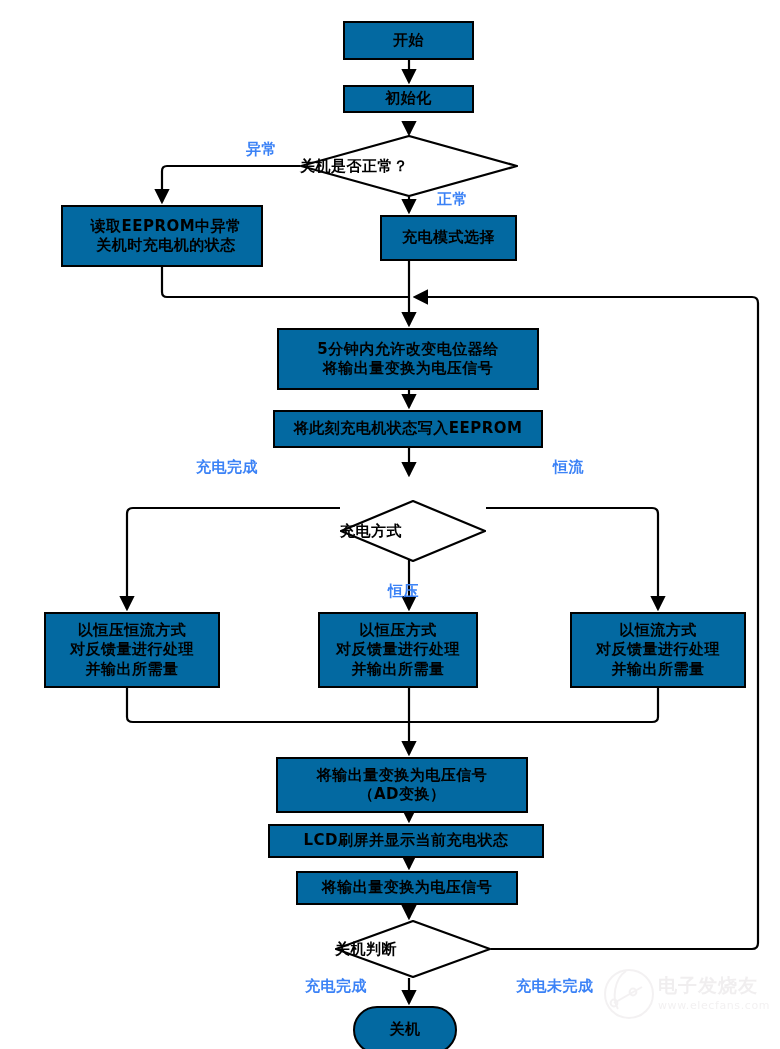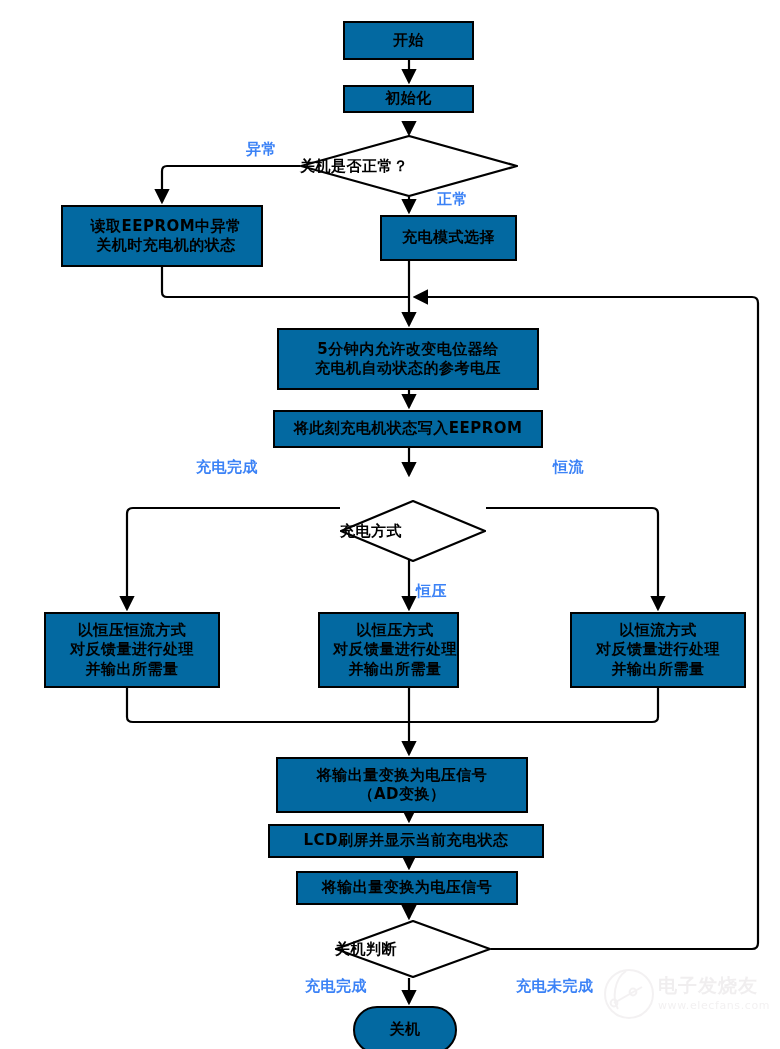--- a/index.html
+++ b/index.html
@@ -112,34 +112,34 @@
   <span>读取EEPROM中异常
 关机时充电机的状态</span>
 </div>
 
 <div class="node proc" style="left:340px;top:215px;width:137px;height:46px;margin-left:40px;">
   <span>充电模式选择</span>
 </div>
 
 <div class="node proc" style="left:277px;top:328px;width:262px;height:62px;">
   <span>5分钟内允许改变电位器给
-充电机自动状态的参考电压</span>
+将输出量变换为电压信号</span>
 </div>
 
 <div class="node proc" style="left:273px;top:410px;width:270px;height:38px;">
   <span>将此刻充电机状态写入EEPROM</span>
 </div>
 
 <div class="node proc" style="left:44px;top:612px;width:176px;height:76px;font-family:Liberation Serif, serif;">
   <span>以恒压恒流方式
 对反馈量进行处理
 并输出所需量</span>
 </div>
 
-<div class="node proc" style="left:318px;top:612px;width:141px;height:76px;justify-content:flex-end;">
+<div class="node proc" style="left:318px;top:612px;width:160px;height:76px;">
   <span>以恒压方式
 对反馈量进行处理
 并输出所需量</span>
 </div>
 
 <div class="node proc" style="left:570px;top:612px;width:176px;height:76px;text-align:center;">
   <span>以恒流方式
 对反馈量进行处理
 并输出所需量</span>
 </div>
@@ -158,21 +158,21 @@
 </div>
 
 <div class="node term" style="left:353px;top:1006px;width:104px;height:48px;">
   <span>关机</span>
 </div>
 
 <div class="edge-label" style="left:246px;top:140px;">异常</div>
 <div class="edge-label" style="left:437px;top:190px;">正常</div>
 <div class="edge-label" style="left:196px;top:458px;">充电完成</div>
 <div class="edge-label" style="left:553px;top:458px;">恒流</div>
-<div class="edge-label" style="left:388px;top:582px;margin-left:28px;">恒压</div>
+<div class="edge-label" style="left:388px;top:582px;">恒压</div>
 <div class="edge-label" style="left:516px;top:977px;">充电未完成</div>
 <div class="edge-label" style="left:305px;top:977px;font-family:Liberation Mono, monospace;">充电完成</div>
 
 <div class="wm">
   <svg width="56" height="58" viewBox="0 0 56 58" style="position:absolute;left:0;top:8px;">
     <circle cx="27" cy="29" r="24" fill="none" stroke="#d8d2d5" stroke-width="2"></circle>
     <path d="M 24 6 C 12 14 10 34 16 44" fill="none" stroke="#d8d2d5" stroke-width="2"></path>
     <path d="M 12 38 L 40 22" stroke="#d8d2d5" stroke-width="2"></path>
     <circle cx="12" cy="38" r="3.4" fill="none" stroke="#d8d2d5" stroke-width="2"></circle>
     <circle cx="31" cy="27" r="3.4" fill="none" stroke="#d8d2d5" stroke-width="2"></circle>

